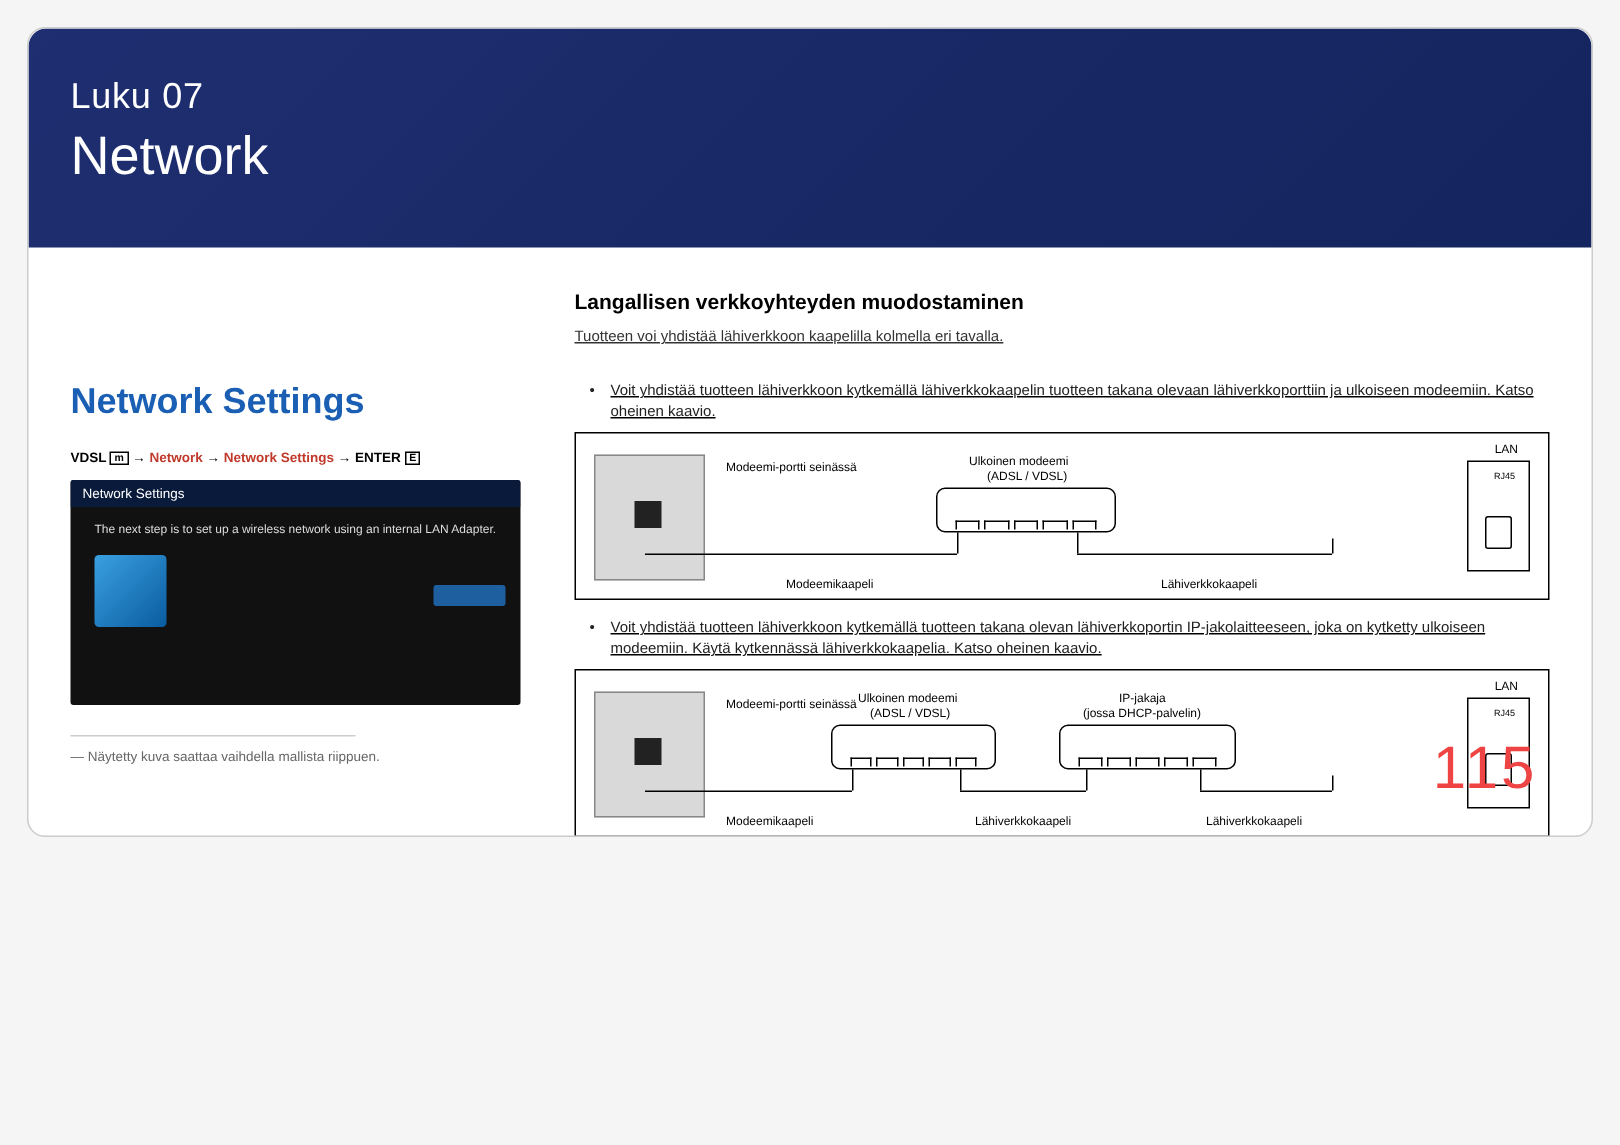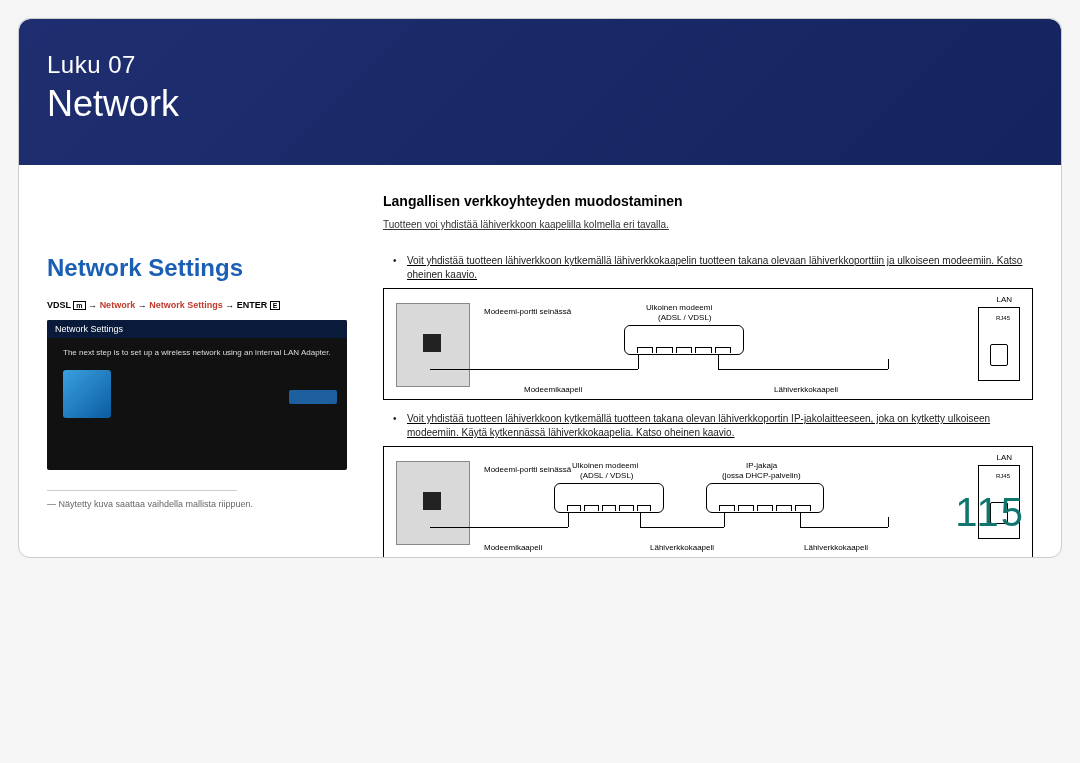--- a/index.html
+++ b/index.html
@@ -78,21 +78,21 @@
   .diagram .modem .ports { position:absolute; bottom:-1px; left:12px; right:12px; height:8px; display:flex; gap:3px; }
   .diagram .modem .ports span { flex:1; border:1px solid #000; border-bottom:none; height:6px; }
   .diagram .sharer  { position:absolute; border:1px solid #000; border-radius:6px; width:120px; height:30px; top:36px; }
   .diagram .lanbox  { position:absolute; right:12px; top:18px; width:42px; height:74px; border:1px solid #000; }
   .diagram .lanbox .rj { position:absolute; left:11px; top:36px; width:18px; height:22px; border:1px solid #000; border-radius:2px; }
   .diagram .cable { position:absolute; height:1px; background:#000; }
   .diagram .cablev { position:absolute; width:1px; background:#000; }
 
   .pagenum {
     position:absolute; right:36px; bottom:22px;
-    font-size:40px; color:#0f766e; font-weight:300; letter-spacing:2px;
+    font-size:40px; color:#ef4444; font-weight:300; letter-spacing:2px;
   }
 </style>
 </head>
 <body>
 
 <div class="page">
 
   <div class="banner">
     <div class="chaptitle">Luku 07</div>
     <div class="chapword">Network</div>

